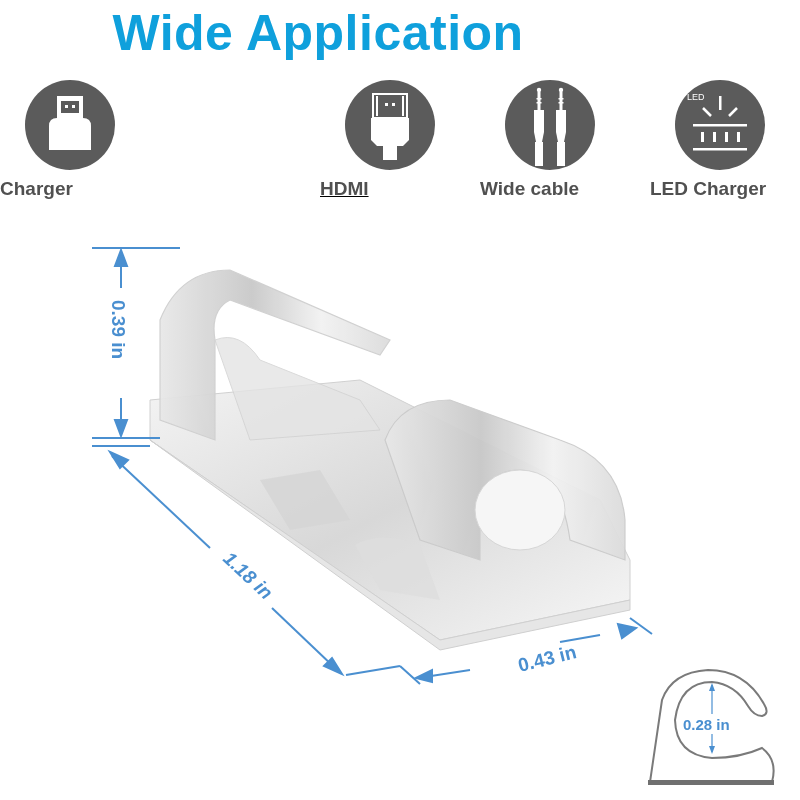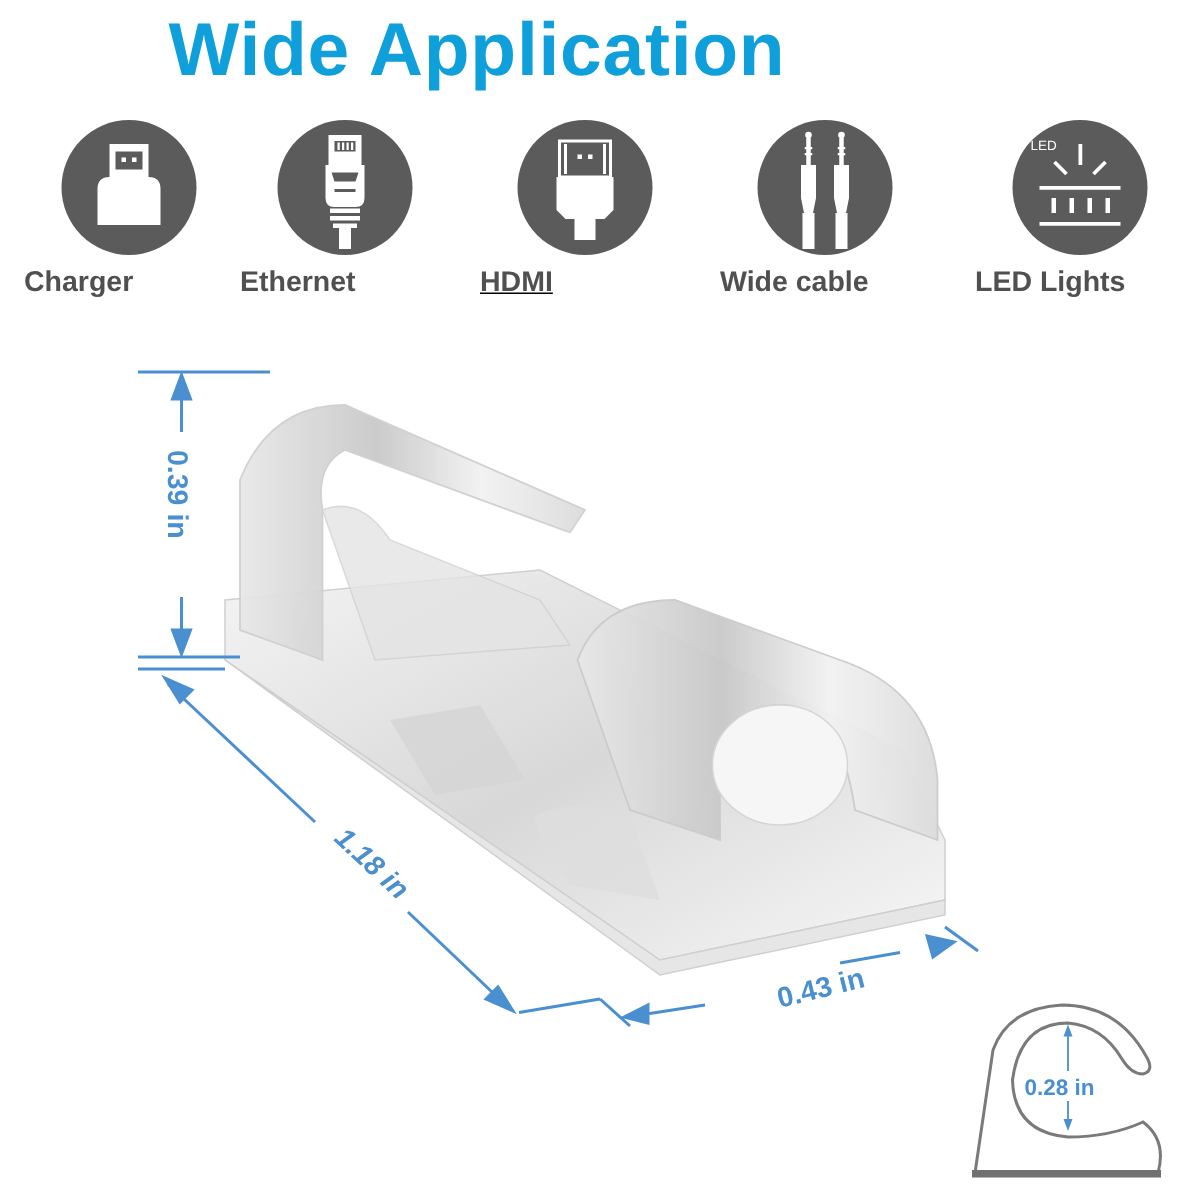--- a/index.html
+++ b/index.html
@@ -13,53 +13,33 @@
   .product { position:absolute; left:0; top:220px; width:800px; height:580px; }
   .dim-text { fill:#4a8fd0; font-weight:bold; font-family:"Liberation Sans", sans-serif; }
 </style>
 </head>
 <body>
 
 <div class="title">Wide Application</div>
 
 <div class="icons">
 
-  <div class="icon-item" style="left:0px;margin-left:16px;">
+  <div class="icon-item" style="left:0px;">
     <div class="circle">
       <svg width="90" height="90" viewBox="0 0 90 90">
         <rect x="32" y="16" width="26" height="22" fill="#fff"></rect>
         <rect x="36" y="21" width="18" height="12" fill="#5b5b5b"></rect>
         <rect x="40" y="25" width="3" height="3" fill="#fff"></rect>
         <rect x="47" y="25" width="3" height="3" fill="#fff"></rect>
         <path d="M24 46 Q24 38 32 38 L58 38 Q66 38 66 46 L66 70 L24 70 Z" fill="#fff"></path>
       </svg>
     </div>
     <div class="icon-label">Charger</div>
   </div>
 
-  <div class="icon-item" style="left:160px;">
-    <div class="circle">
-      <svg width="90" height="90" viewBox="0 0 90 90">
-        <rect x="34" y="10" width="22" height="20" fill="#fff"></rect>
-        <rect x="38" y="14" width="14" height="7" fill="#5b5b5b"></rect>
-        <rect x="40" y="15" width="1.5" height="5" fill="#fff"></rect>
-        <rect x="43" y="15" width="1.5" height="5" fill="#fff"></rect>
-        <rect x="46" y="15" width="1.5" height="5" fill="#fff"></rect>
-        <rect x="49" y="15" width="1.5" height="5" fill="#fff"></rect>
-        <path d="M32 30 L58 30 L58 52 Q58 58 52 58 L38 58 Q32 58 32 52 Z" fill="#fff"></path>
-        <path d="M36 35 L54 35 L52 41 L38 41 Z" fill="#5b5b5b"></path>
-        <rect x="38" y="46" width="14" height="2" fill="#5b5b5b"></rect>
-        <rect x="35" y="59" width="20" height="3" fill="#fff"></rect>
-        <rect x="35" y="64" width="20" height="3" fill="#fff"></rect>
-        <rect x="37" y="69" width="16" height="3" fill="#fff"></rect>
-        <rect x="41" y="72" width="8" height="14" fill="#fff"></rect>
-      </svg>
-    </div>
-    <div class="icon-label">Ethernet</div>
-  </div>
 
   <div class="icon-item" style="left:320px;text-decoration:underline;">
     <div class="circle">
       <svg width="90" height="90" viewBox="0 0 90 90">
         <rect x="28" y="14" width="34" height="24" fill="none" stroke="#fff" stroke-width="2"></rect>
         <rect x="31" y="16" width="2" height="20" fill="#fff"></rect>
         <rect x="57" y="16" width="2" height="20" fill="#fff"></rect>
         <rect x="40" y="23" width="3" height="3" fill="#fff"></rect>
         <rect x="47" y="23" width="3" height="3" fill="#fff"></rect>
         <path d="M26 38 L64 38 L64 60 L58 66 L32 66 L26 60 Z" fill="#fff"></path>
@@ -101,21 +81,21 @@
         <line x1="28" y1="28" x2="36" y2="36" stroke="#fff" stroke-width="2.5"></line>
         <line x1="62" y1="28" x2="54" y2="36" stroke="#fff" stroke-width="2.5"></line>
         <rect x="18" y="44" width="54" height="2.5" fill="#fff"></rect>
         <rect x="26" y="52" width="3" height="10" fill="#fff"></rect>
         <rect x="38" y="52" width="3" height="10" fill="#fff"></rect>
         <rect x="50" y="52" width="3" height="10" fill="#fff"></rect>
         <rect x="62" y="52" width="3" height="10" fill="#fff"></rect>
         <rect x="18" y="68" width="54" height="2.5" fill="#fff"></rect>
       </svg>
     </div>
-    <div class="icon-label">LED Lights</div>
+    <div class="icon-label">LED Charger</div>
   </div>
 </div>
 
 <svg class="product" viewBox="0 220 800 580" width="800" height="580">
   <defs>
     <linearGradient id="clear" x1="0" y1="0" x2="1" y2="1">
       <stop offset="0" stop-color="#f4f4f4"></stop>
       <stop offset="0.5" stop-color="#d8d8d8"></stop>
       <stop offset="1" stop-color="#f7f7f7"></stop>
     </linearGradient>

